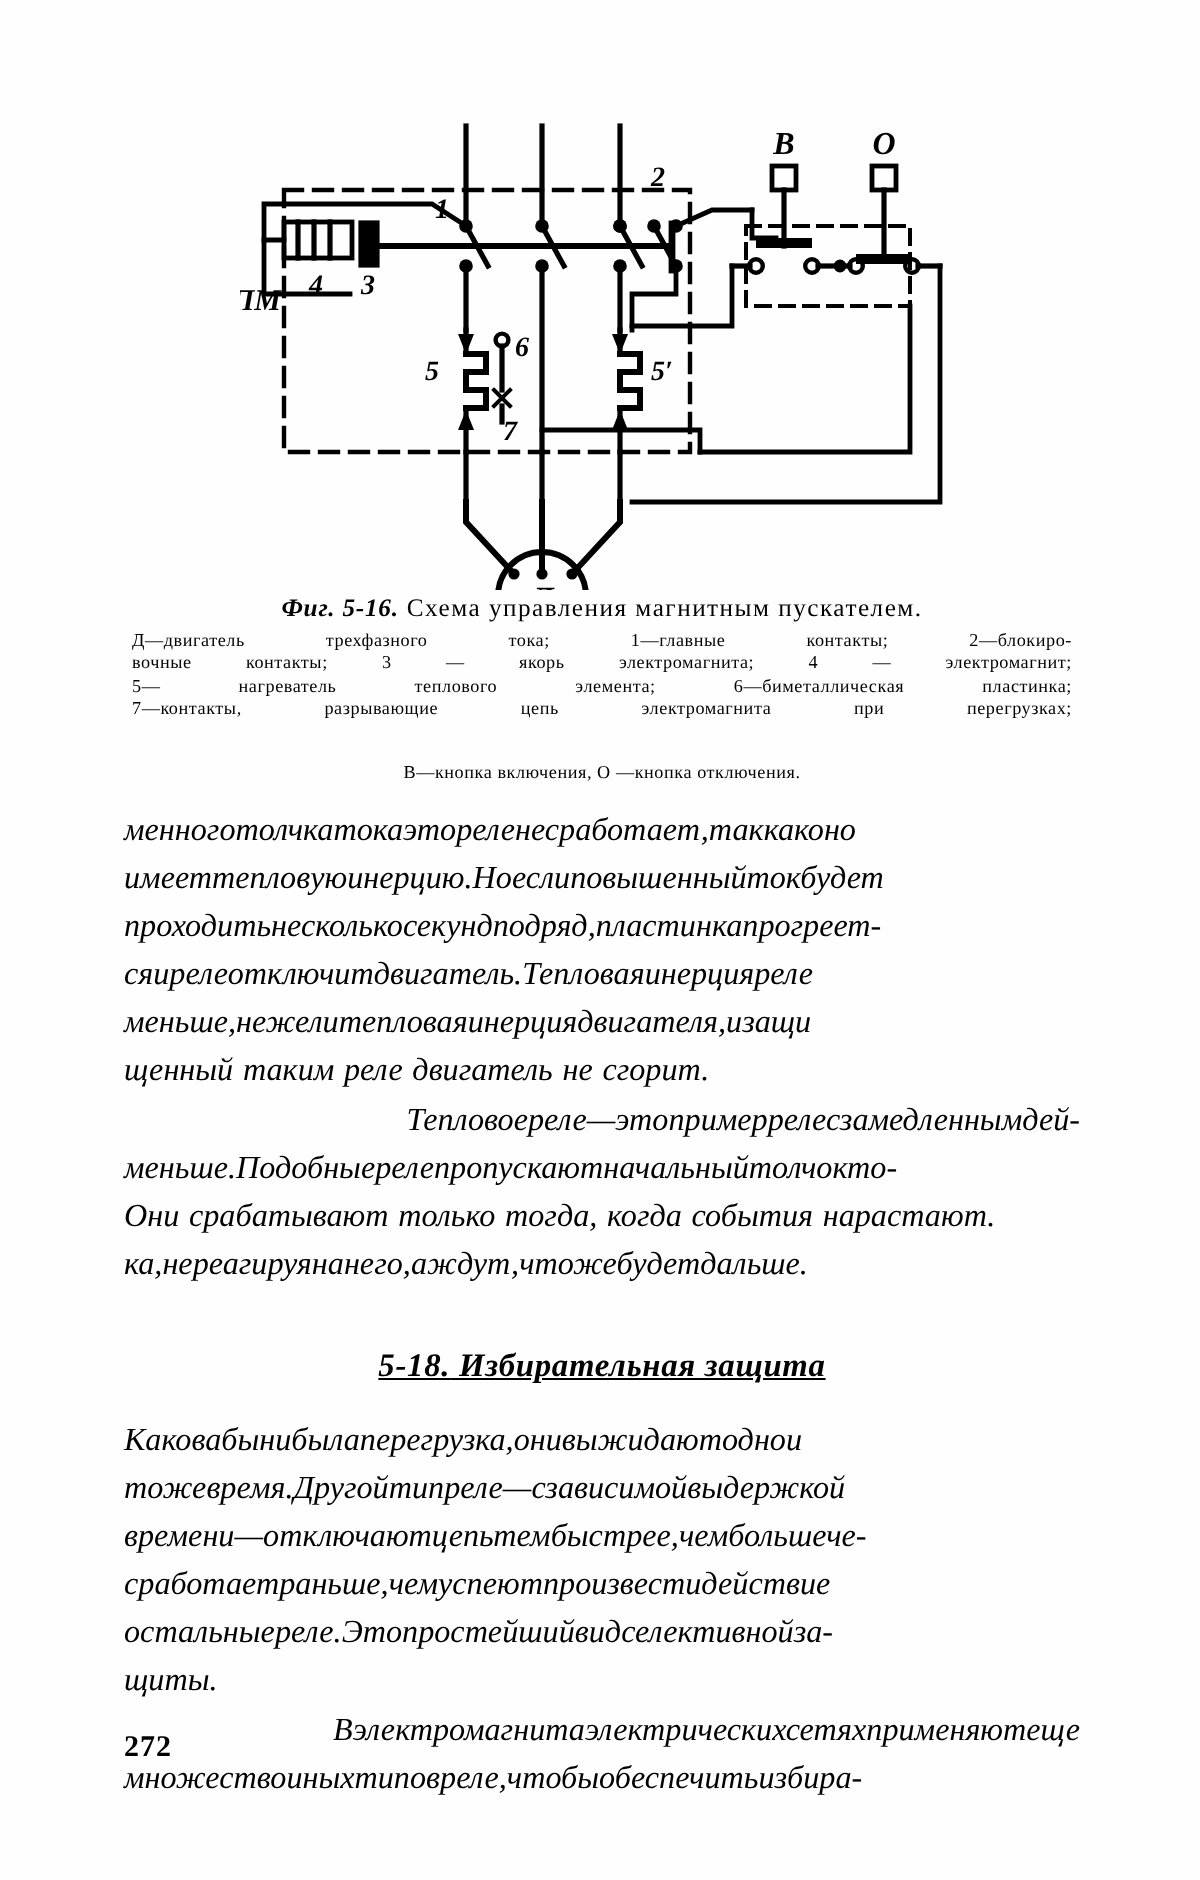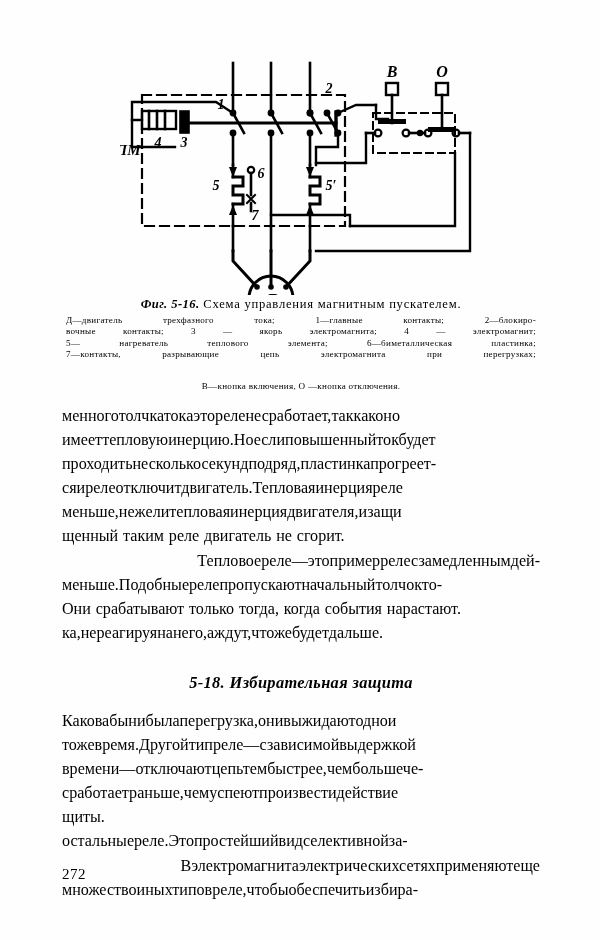--- a/index.html
+++ b/index.html
@@ -92,42 +92,44 @@
     line-height: 24.1px;
     text-align: justify;
     text-align-last: left;
     margin: 0;
   }
   .para .line {
     display: block;
     white-space: nowrap;
     text-align: justify;
     text-align-last: justify;
+    font-style: italic;
   }
   .para .line.flush {
     text-align-last: left;
   }
   .para .line > span { display: inline; }
 
   .section-heading {
     font-size: 16.4px;
     font-style: italic;
     font-weight: bold;
     text-align: center;
     margin: 28px 0 16px 0;
     letter-spacing: 0.35px;
+    text-decoration: underline;
   }
 
   
   .folio {
     position: absolute;
     left: 62px;
     top: 866px;
     font-size: 15px;
-    font-weight: normal;
+    font-weight: bold;
     letter-spacing: 0.5px;
   }
 
   
   .line {
     display: flex;
     justify-content: space-between;
   }
   .line.flush { justify-content: flex-start; }
   .line.flush .w + .w { margin-left: 0.3em; }
@@ -306,22 +308,22 @@
     <h2 class="section-heading">
       <span>5-18.</span>
       <span>Избирательная защита</span>
     </h2>
 
     <p class="para">
         <span class="line"><span class="w">Какова</span><span class="w">бы</span><span class="w">ни</span><span class="w">была</span><span class="w">перегрузка,</span><span class="w">они</span><span class="w">выжидают</span><span class="w">одно</span><span class="w">и</span></span>
         <span class="line"><span class="w">то</span><span class="w">же</span><span class="w">время.</span><span class="w">Другой</span><span class="w">тип</span><span class="w">реле</span><span class="w">—</span><span class="w">с</span><span class="w">зависимой</span><span class="w">выдержкой</span></span>
         <span class="line"><span class="w">времени</span><span class="w">—</span><span class="w">отключают</span><span class="w">цепь</span><span class="w">тем</span><span class="w">быстрее,</span><span class="w">чем</span><span class="w">больше</span><span class="w">че-</span></span>
         <span class="line"><span class="w">сработает</span><span class="w">раньше,</span><span class="w">чем</span><span class="w">успеют</span><span class="w">произвести</span><span class="w">действие</span></span>
+        <span class="line"><span class="w">остальные</span><span class="w">реле.</span><span class="w">Это</span><span class="w">простейший</span><span class="w">вид</span><span class="w">селективной</span><span class="w">за-</span></span>
         <span class="line flush"><span class="w">щиты.</span></span>
-        <span class="line"><span class="w">остальные</span><span class="w">реле.</span><span class="w">Это</span><span class="w">простейший</span><span class="w">вид</span><span class="w">селективной</span><span class="w">за-</span></span>
       </p>
 
     <p class="para">
         <span class="line"><span class="w">&nbsp;&nbsp;&nbsp;&nbsp;В</span><span class="w">электромагнита</span><span class="w">электрических</span><span class="w">сетях</span><span class="w">применяют</span><span class="w">еще</span></span>
         <span class="line"><span class="w">множество</span><span class="w">иных</span><span class="w">типов</span><span class="w">реле,</span><span class="w">чтобы</span><span class="w">обеспечить</span><span class="w">избира-</span></span>
       </p>
   </div>
 
   <div class="folio">272</div>
 

